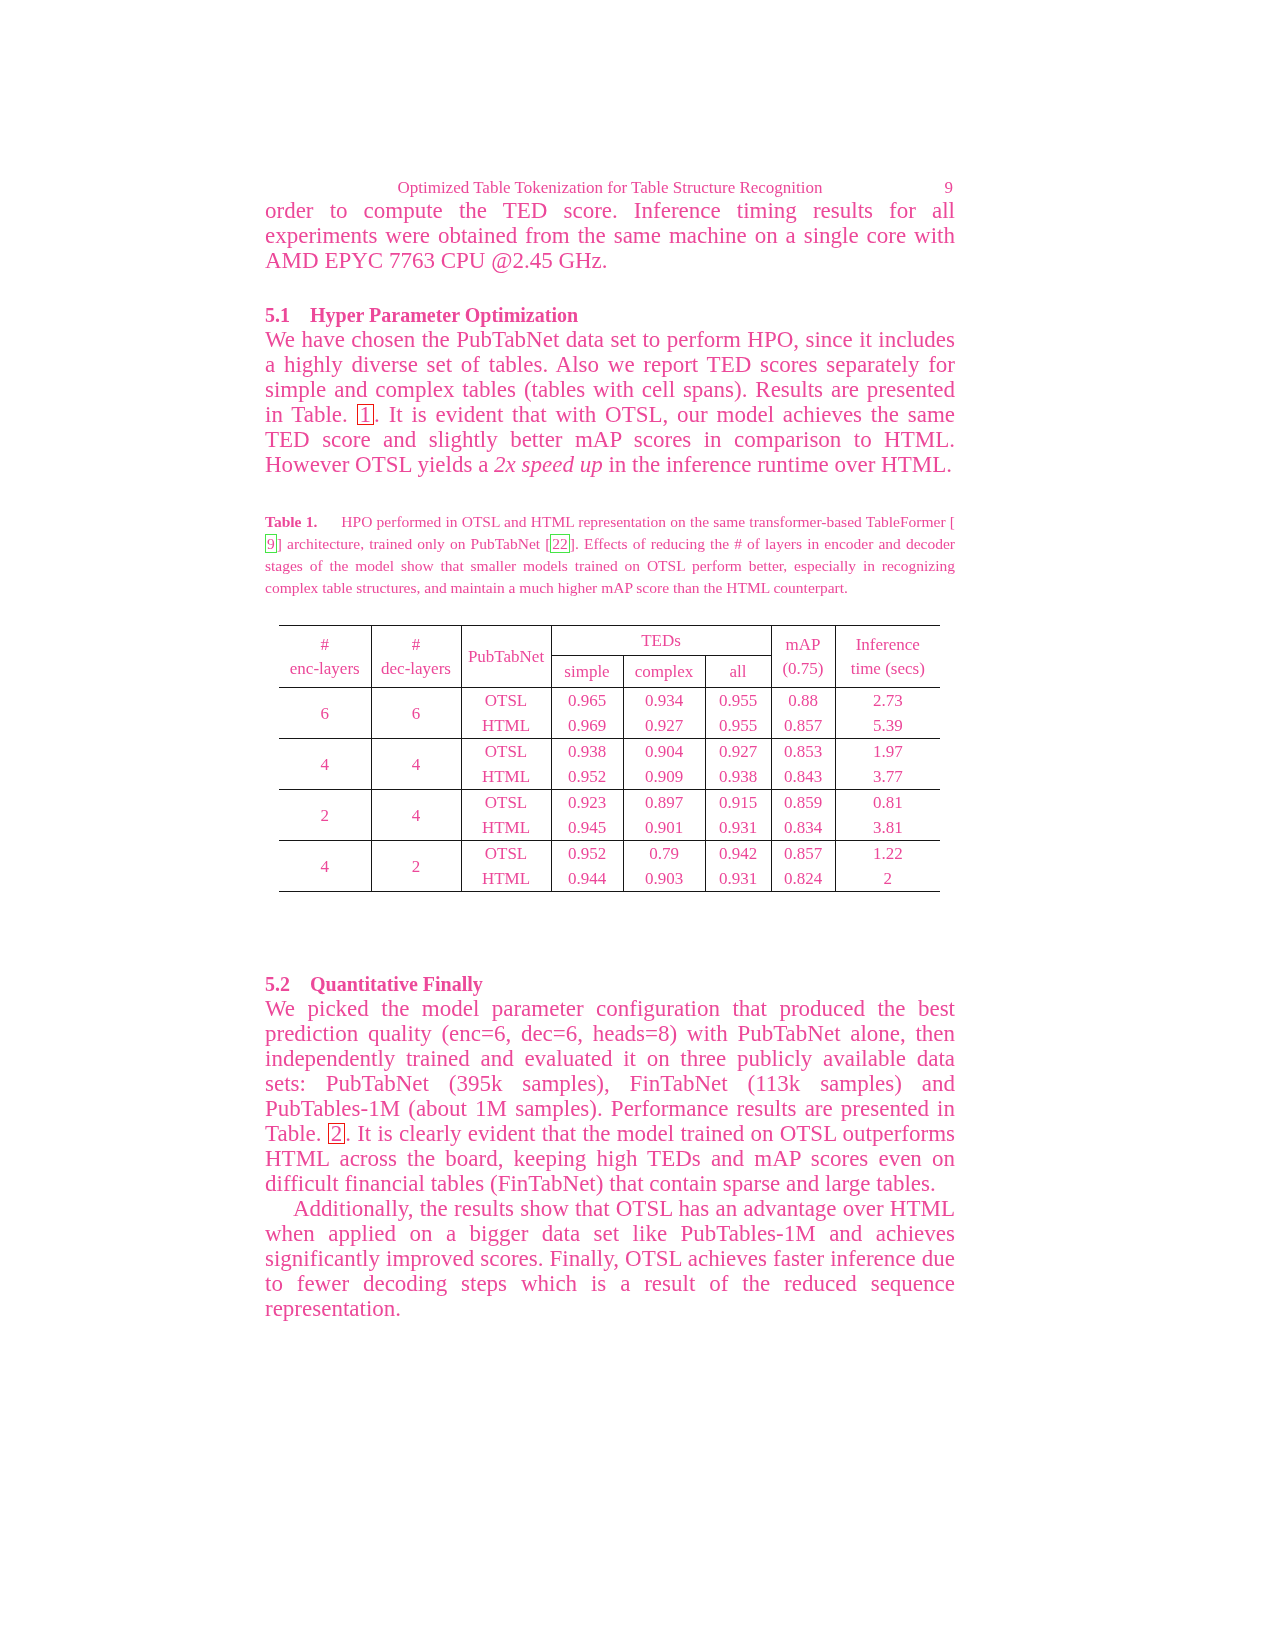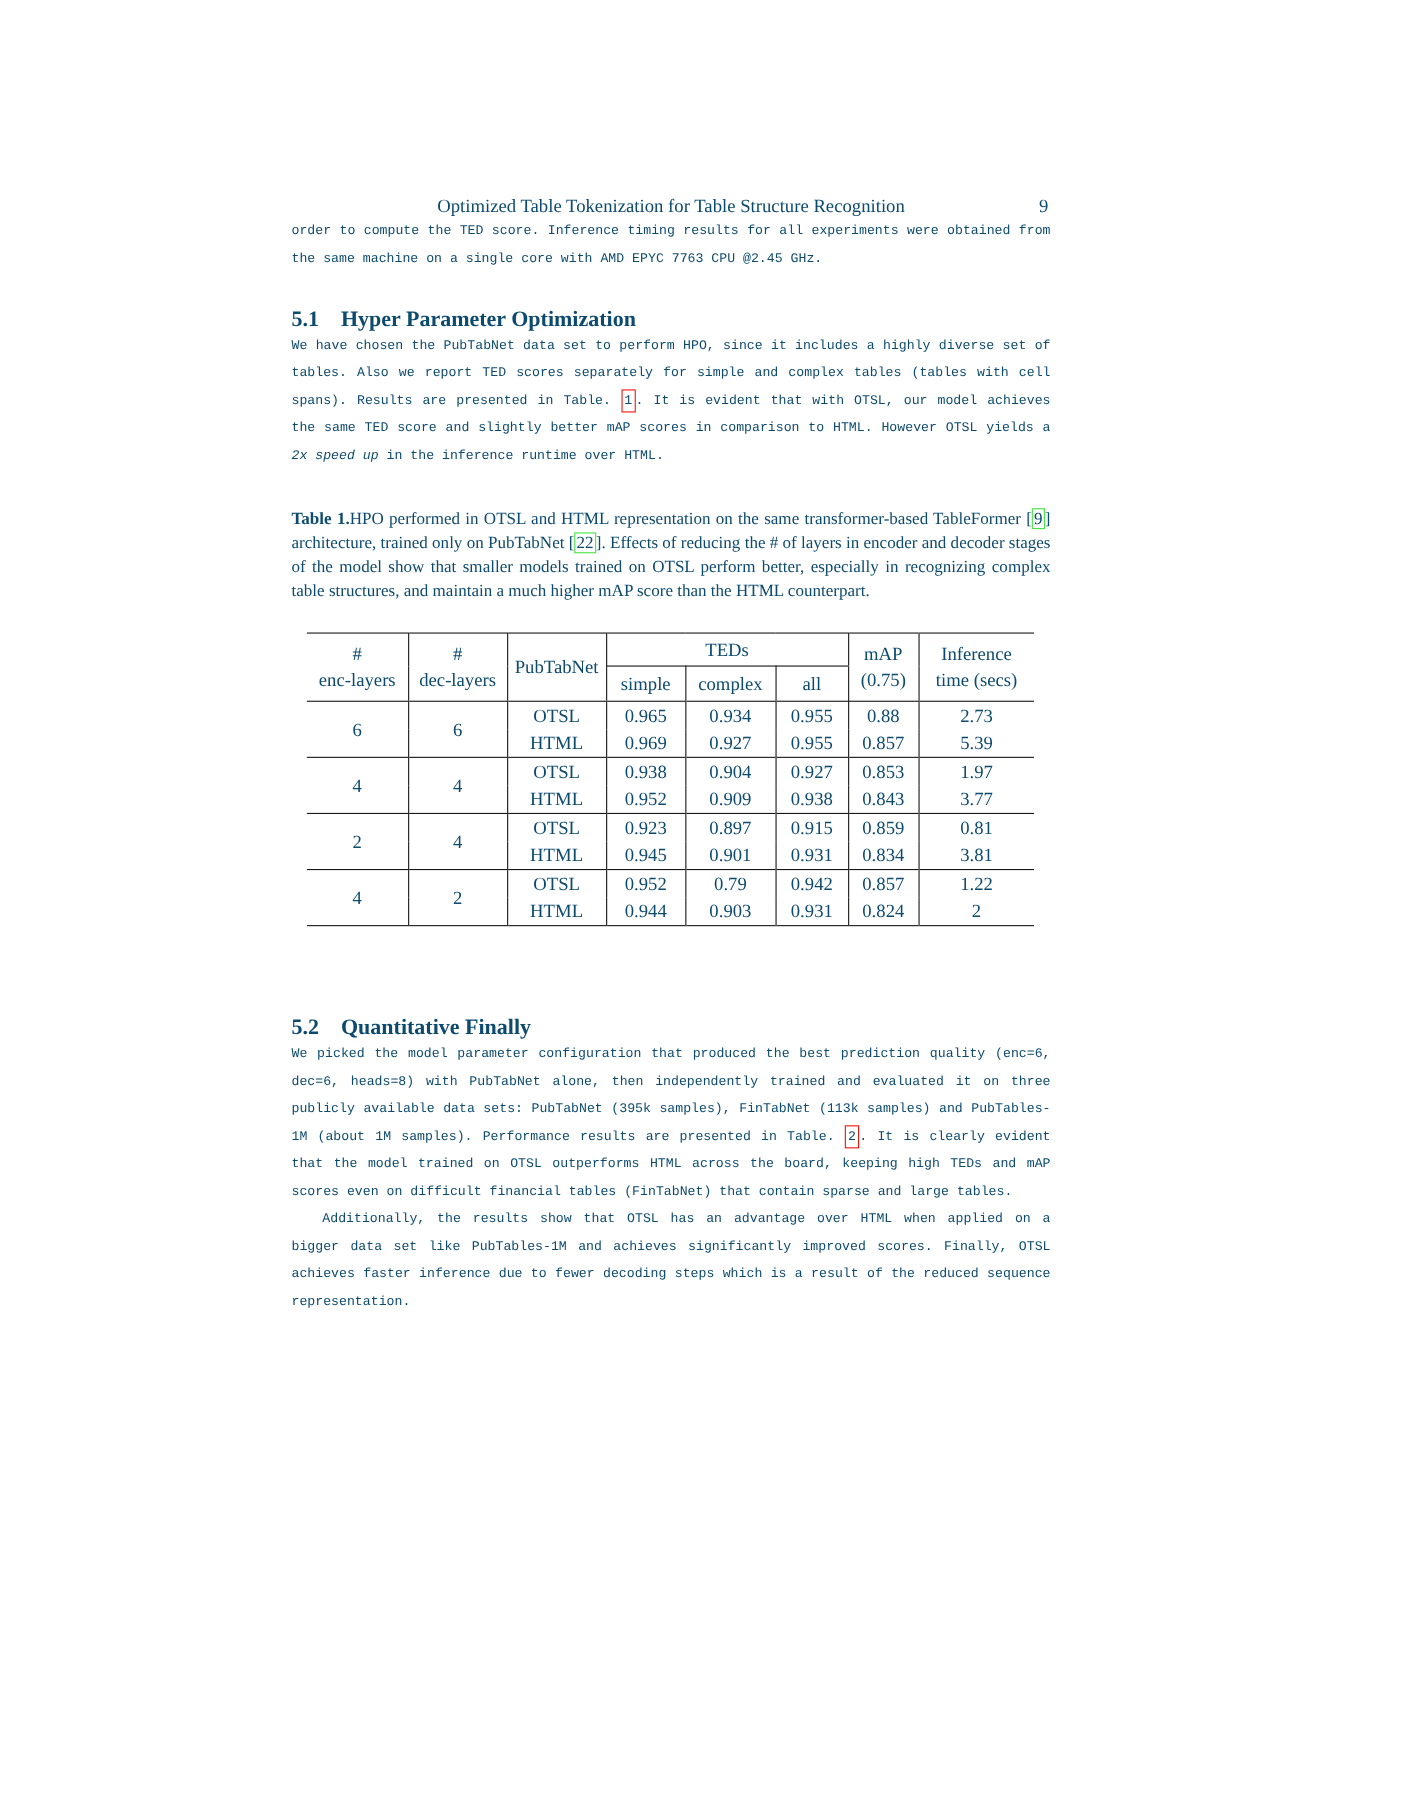--- a/index.html
+++ b/index.html
@@ -1,20 +1,20 @@
 <!DOCTYPE html>
 <html><head>
 <meta charset="utf-8">
 <style>
   html,body{margin:0;padding:0;background:#ffffff;}
   .page{
     position:relative;
     width:1275px;height:1650px;
     background:#ffffff;
-    color:#0c4a6e;
+    color:#ec4899;
     font-family:"Liberation Serif","DejaVu Serif",serif;
     overflow:hidden;
     border-radius:26px;
   }
   .content{
     position:absolute;
     left:265px;top:178px;
     width:690px;
   }
   .running-header{
@@ -23,24 +23,23 @@
     line-height:20px;
     text-align:center;
     white-space:nowrap;
   }
   .page-number{
     position:absolute;
     right:2px;top:0;
   }
   p.body-text{
     margin:0;
-    font-size:12px;
+    font-size:23px;
     line-height:25px;
     text-align:justify;
-    font-family:Liberation Mono, monospace;
   }
   .intro{margin-top:22px;}
   .after-heading{margin-top:13px;}
   .section-heading{
     margin:0;
     margin-top:30px;
     font-size:20px;
     font-weight:bold;
     line-height:24px;
   }
@@ -58,21 +57,21 @@
     padding:0 1px;
     display:inline-block;
     line-height:17px;
   }
   .caption{
     margin-top:34px;
     font-size:15.5px;
     line-height:22px;
     text-align:justify;
   }
-  .caption .cap-label{font-weight:bold;margin-right:0;}
+  .caption .cap-label{font-weight:bold;margin-right:24px;}
   .table-wrap{margin-top:26px;margin-left:14px;}
   table.results{
     border-collapse:collapse;
     width:661px;
     font-size:17px;
     border-top:1.5px solid #161616;
     border-bottom:1.5px solid #161616;
   }
   table.results th, table.results td{
     text-align:center;

